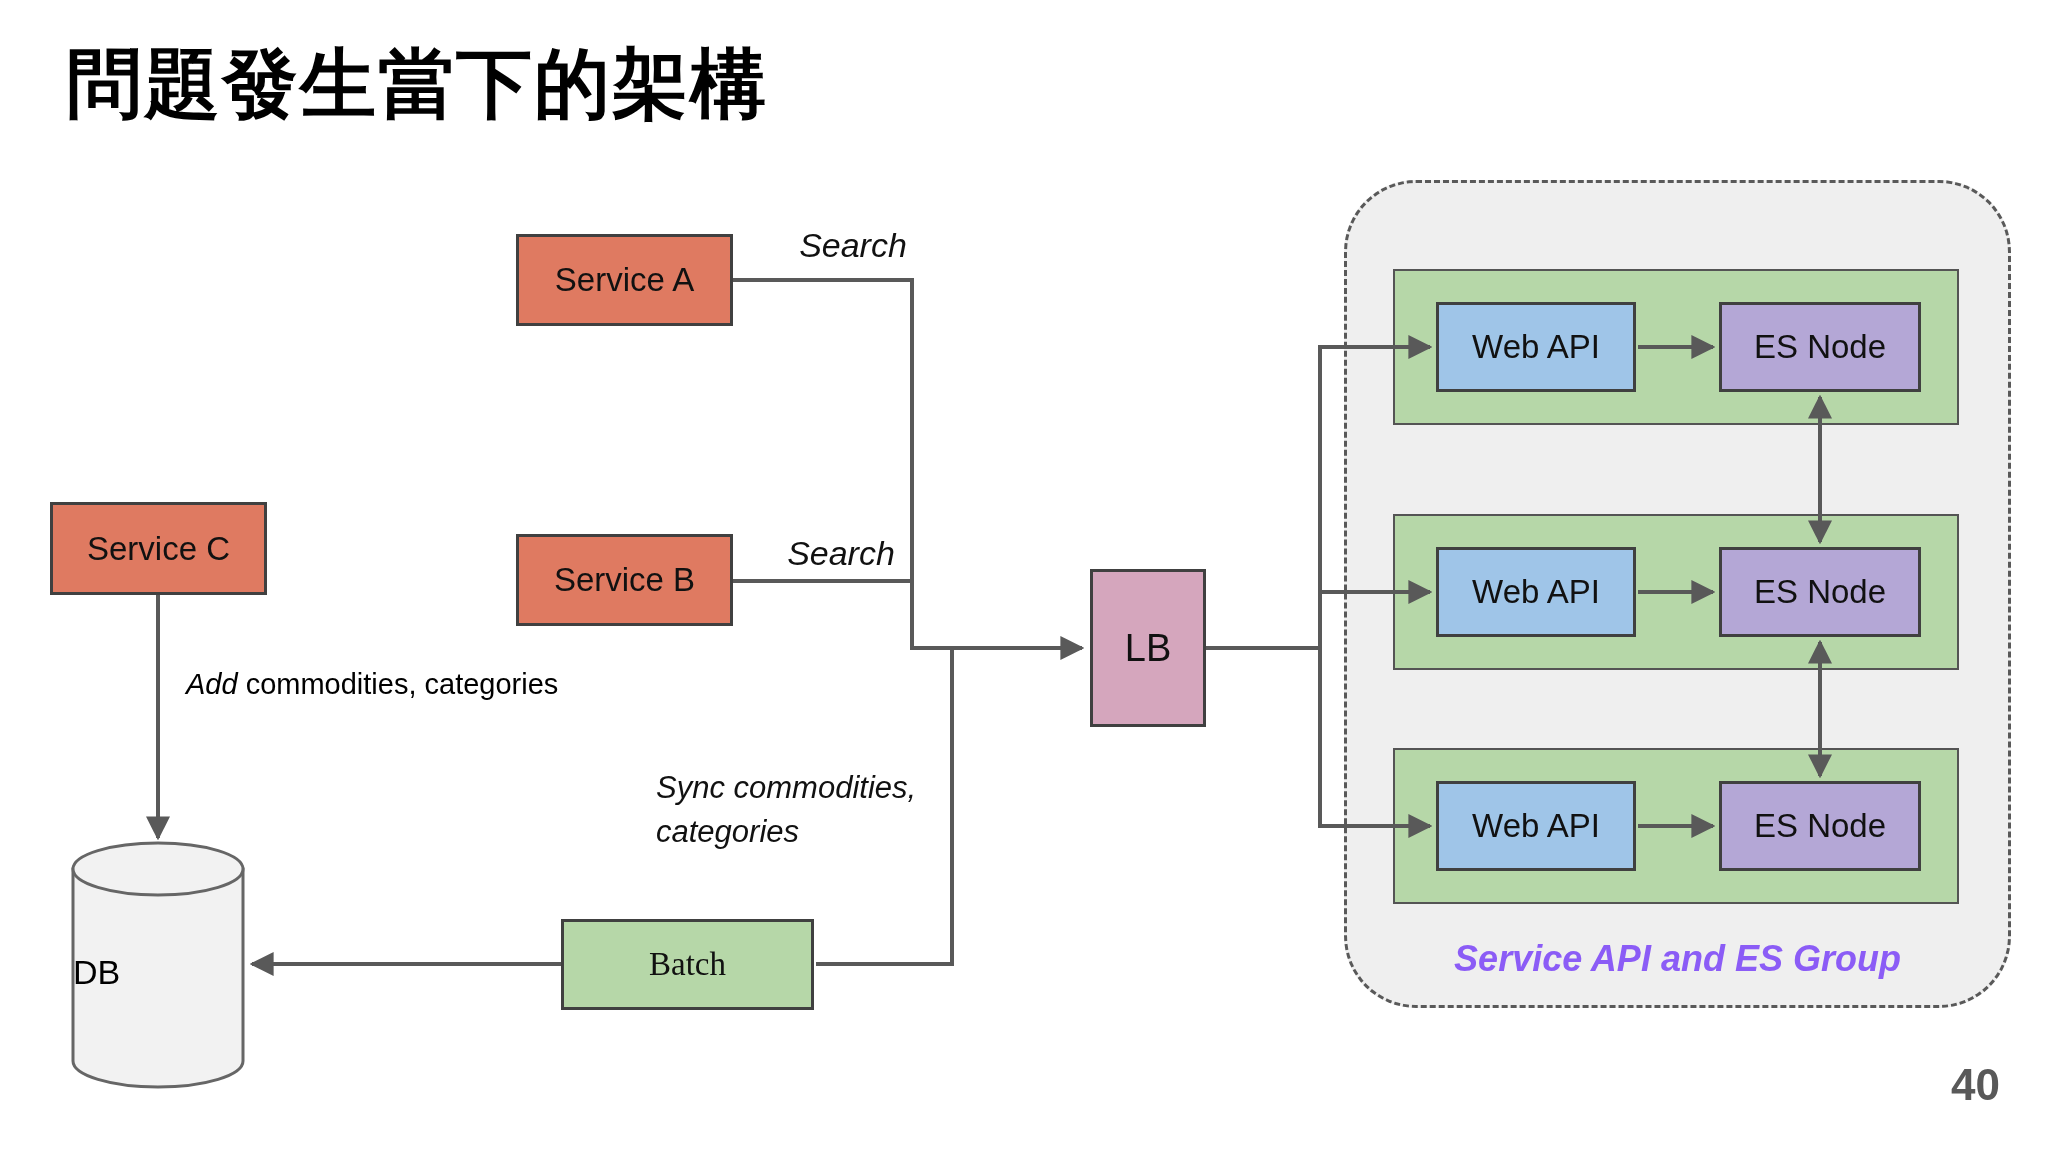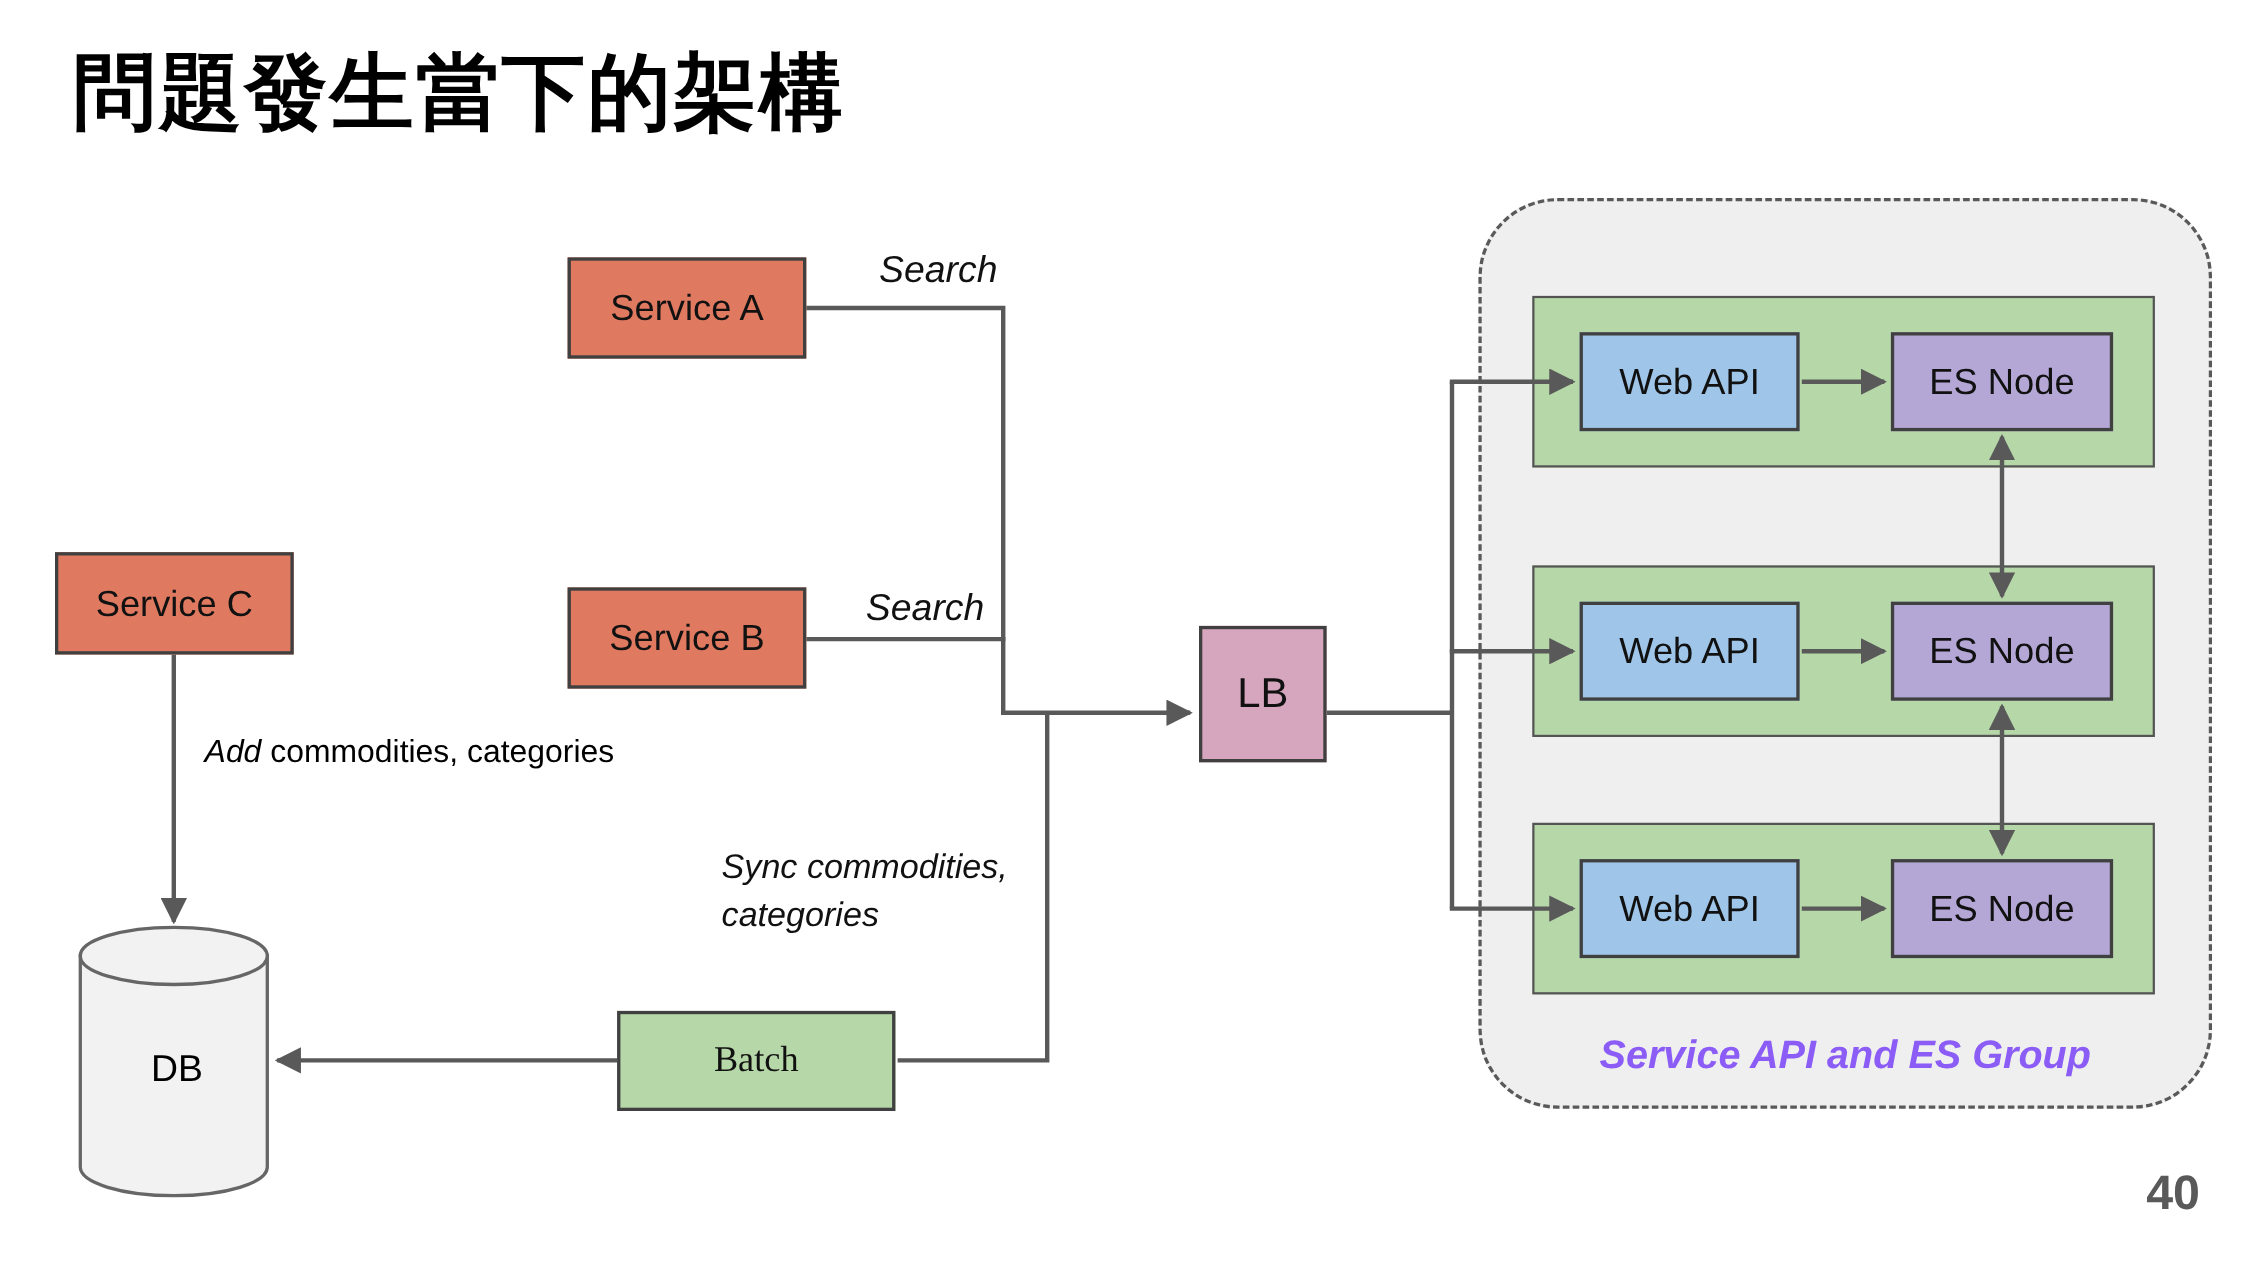--- a/index.html
+++ b/index.html
@@ -14,21 +14,21 @@
     font-family:"DejaVu Sans","Liberation Sans",sans-serif;
   }
   .node{
     display:flex;align-items:center;justify-content:center;
     border:3px solid #404040;box-sizing:border-box;
     font-size:33px;color:#111;z-index:3;
   }
   #node-service-a{left:516px;top:234px;width:217px;height:92px;background:var(--service-red);}
   #node-service-b{left:516px;top:534px;width:217px;height:92px;background:var(--service-red);}
   #node-service-c{left:50px; top:502px;width:217px;height:93px;background:var(--service-red);}
-  #node-lb{left:1090px;top:569px;width:116px;height:124px;background:var(--lb-pink);font-size:38px;}
+  #node-lb{left:1090px;top:569px;width:116px;height:158px;background:var(--lb-pink);font-size:38px;}
   #node-batch{left:561px;top:919px;width:253px;height:91px;background:var(--green);font-family:Liberation Serif, serif;}
   #es-container{
     left:1344px;top:180px;width:667px;height:828px;
     background:var(--cluster-gray);
     border:3px dashed var(--line-gray);border-radius:72px;
     box-sizing:border-box;z-index:0;
   }
   .es-row{
     position:absolute;left:1393px;width:566px;height:156px;
     background:var(--green);border:2px solid #545454;box-sizing:border-box;z-index:1;
@@ -40,21 +40,21 @@
   #connector-layer{left:0;top:0;width:2048px;height:1152px;z-index:2;pointer-events:none;}
   .conn{stroke:var(--line-gray);stroke-width:4;fill:none;}
   .arrowhead{fill:var(--line-gray);}
   .cyl{fill:var(--db-gray);stroke:#666;stroke-width:3;}
   .edge-label{font-style:italic;font-size:34px;color:#111;z-index:4;}
   #label-search-a{left:768px;top:226px;width:170px;text-align:center;}
   #label-search-b{left:756px;top:534px;width:170px;text-align:center;}
   #label-add{left:186px;top:668px;font-size:29px;font-style:normal;z-index:4;}
   #label-add .it{font-style:italic;}
   #label-sync{left:656px;top:766px;font-size:31px;line-height:1.42;z-index:4;}
-  #label-db{left:73px;top:953px;width:176px;text-align:center;font-size:34px;z-index:3;}
+  #label-db{left:73px;top:953px;width:176px;text-align:left;font-size:34px;z-index:3;}
   #cluster-caption{
     left:1344px;top:938px;width:667px;text-align:center;
     font-size:36px;font-weight:bold;font-style:italic;color:#8b5cf6;z-index:2;
   }
   #page-number{
     left:1880px;top:1060px;width:120px;text-align:right;
     font-size:44px;font-weight:bold;color:var(--line-gray);z-index:4;
   }
 </style>
 </head>

